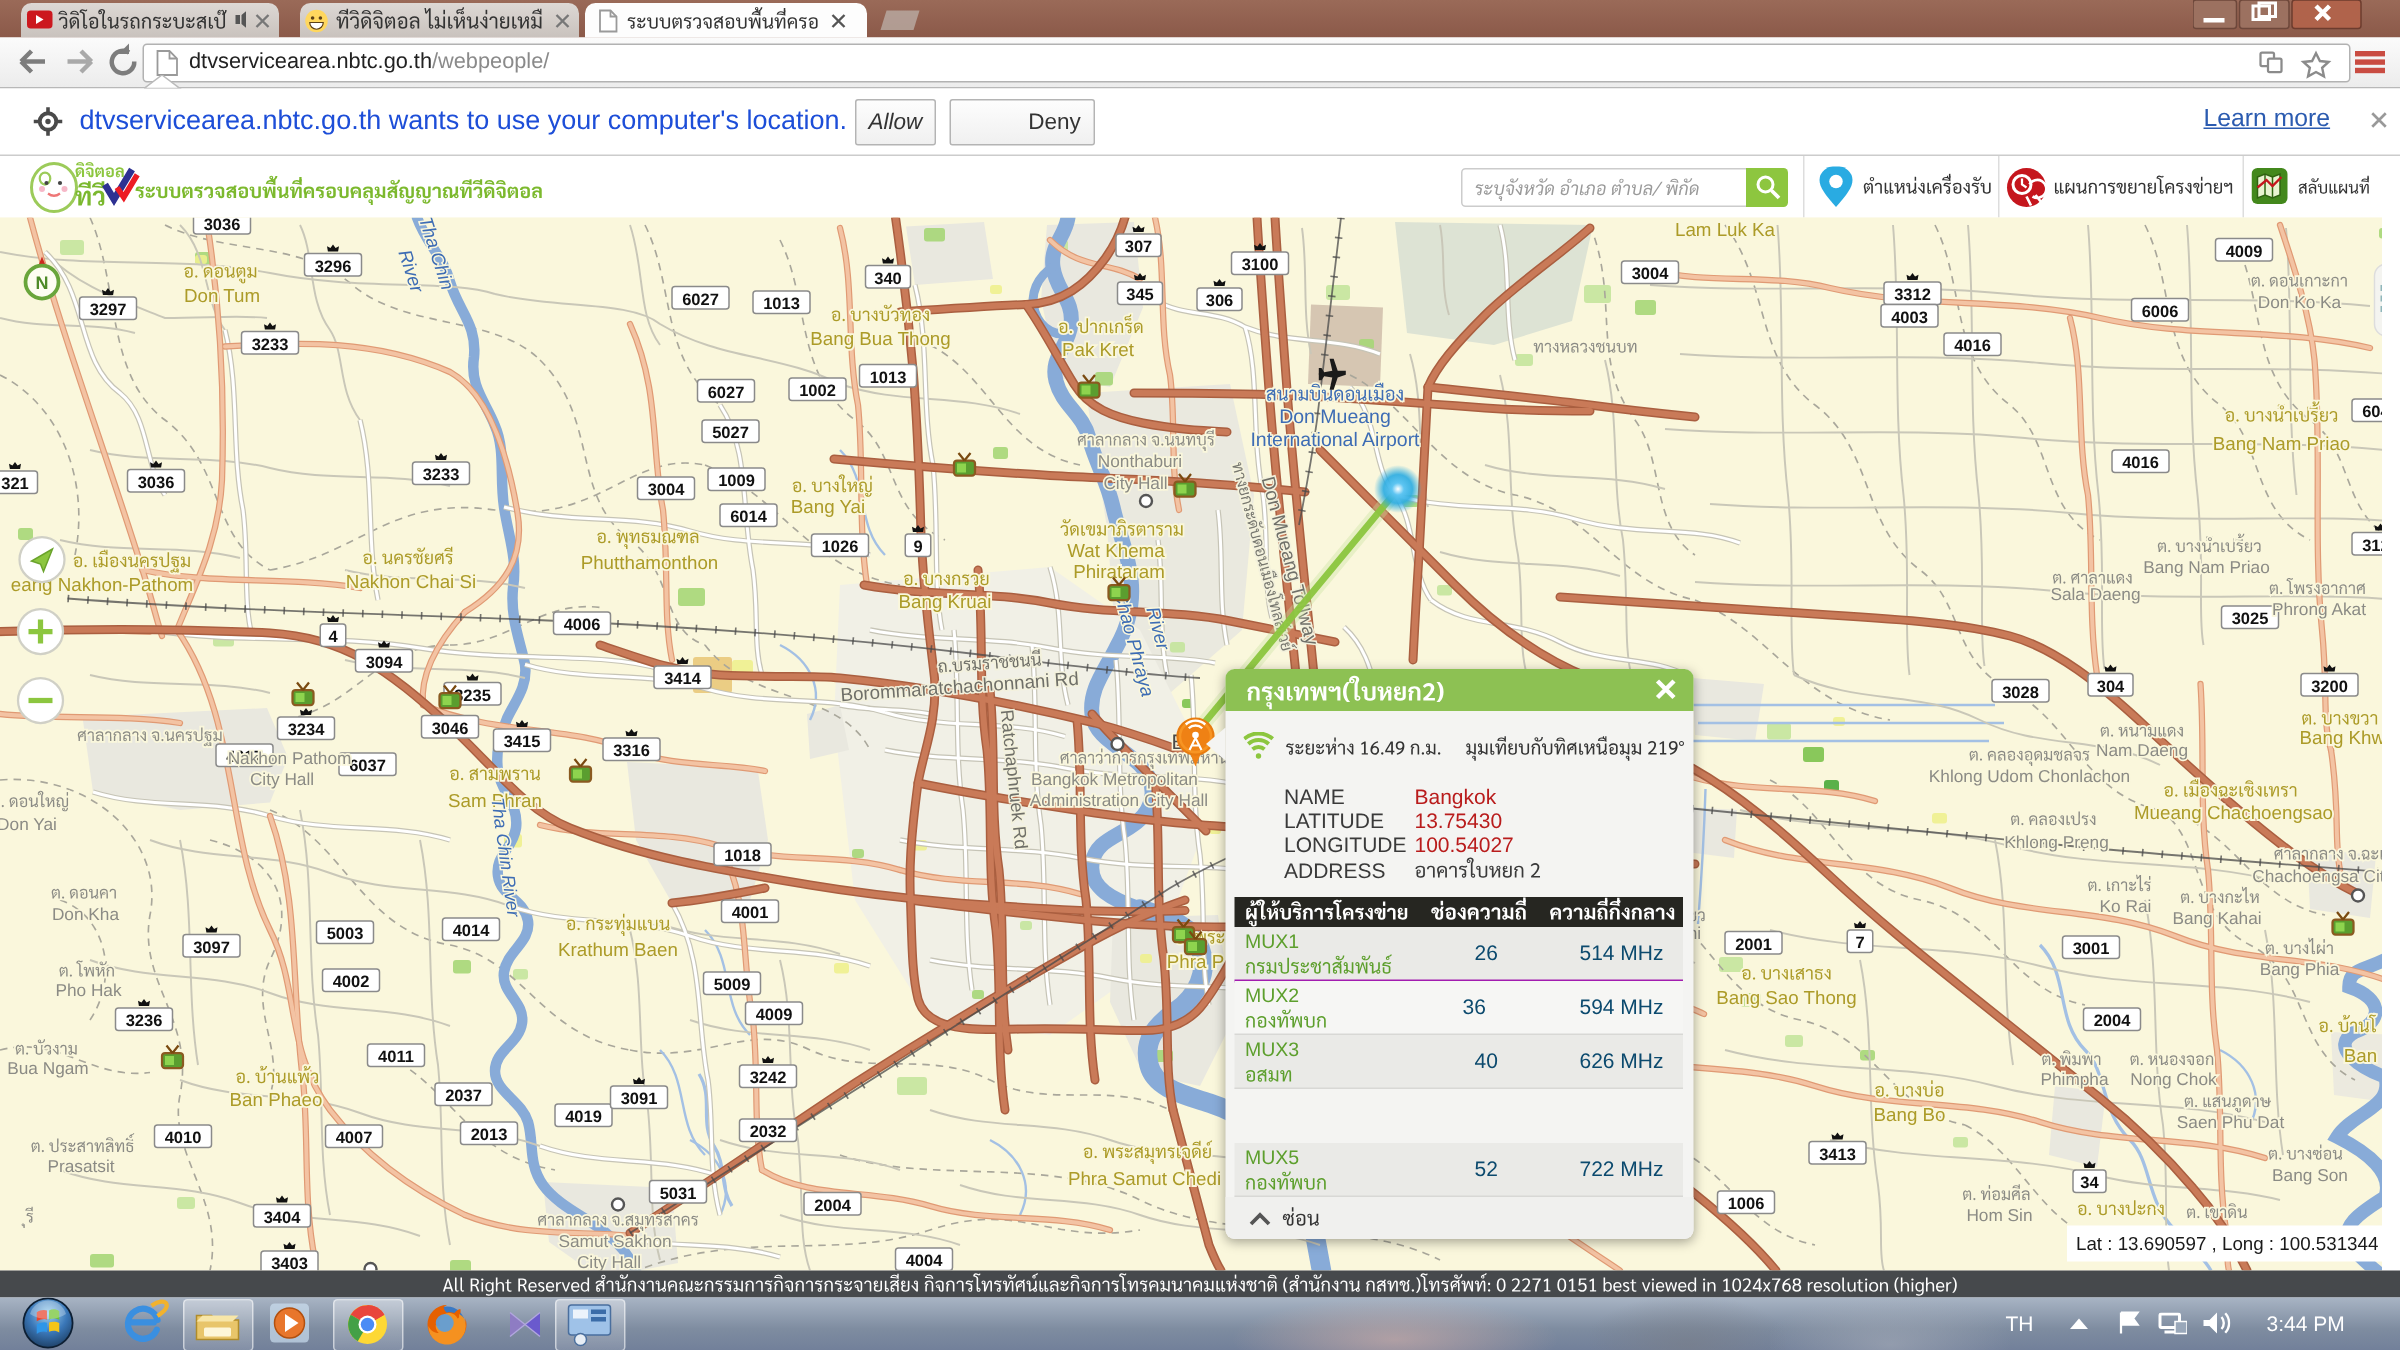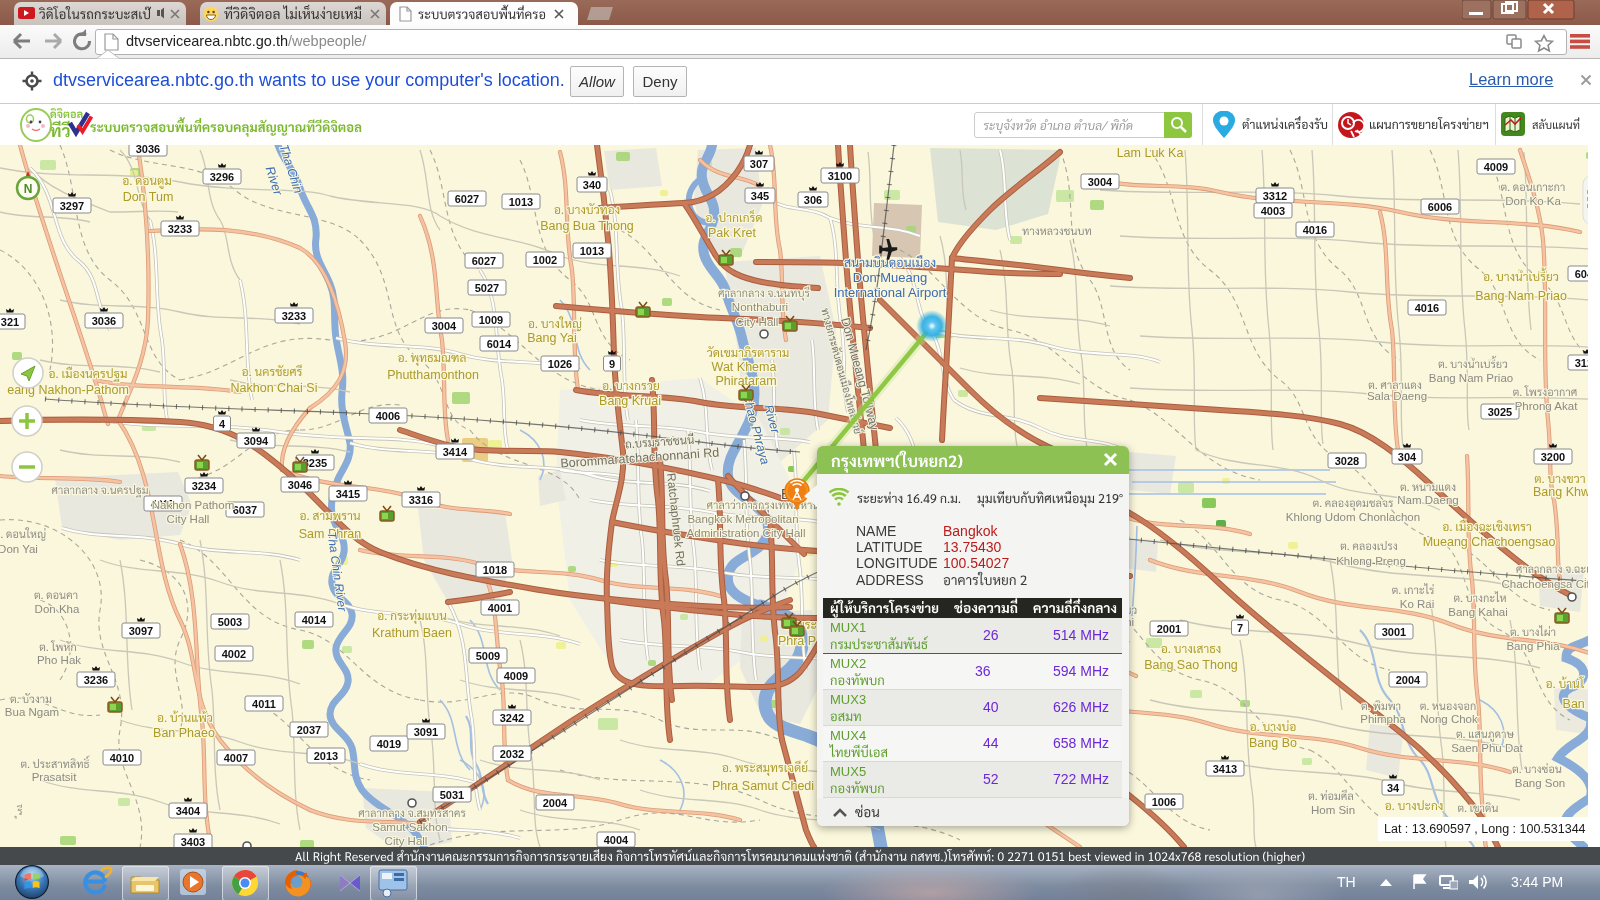--- a/index.html
+++ b/index.html
@@ -18,21 +18,21 @@
   #infobar{left:0;top:59px;width:1600px;height:44px;background:#fff;border-bottom:1px solid #ccc;}
   .ibtn{position:absolute;top:7px;height:29px;background:linear-gradient(#fdfdfd,#f0f0f0);border:1px solid #b4b4b4;border-radius:2px;font-size:15px;color:#333;text-align:center;line-height:29px;}
   
   #shead{left:0;top:104px;width:1600px;height:41px;background:#fff;}
   .vsep{position:absolute;top:0;width:1px;height:41px;background:#ddd;}
   
   #popup{left:817px;top:446px;width:312px;height:380px;border-radius:6px;background:#f4f4f2;box-shadow:0 2px 8px rgba(0,0,0,.35);}
   #pophead{position:absolute;left:0;top:0;width:312px;height:28px;background:#8dc153;border-radius:6px 6px 0 0;}
   .prow{position:absolute;left:6px;width:299px;height:35px;}
   .mux{position:absolute;left:7px;top:2px;font-size:13px;color:#5d9f2d;line-height:16px;}
-  .pv{position:absolute;top:9px;font-size:14px;color:#6d28d9;}
+  .pv{position:absolute;top:9px;font-size:14px;color:#0c4a6e;}
   
   #footer{left:0;top:847px;width:1600px;height:18px;background:#46494c;color:#fff;font-size:12.5px;text-align:center;line-height:18px;white-space:nowrap;}
   
   #taskbar{left:0;top:865px;width:1600px;height:35px;background:linear-gradient(#a8b4c4,#7e8ca0 60%,#72809a);overflow:hidden;}
   .tkbox{position:absolute;top:1px;width:45px;height:33px;border:1px solid rgba(255,255,255,.55);border-radius:3px;background:linear-gradient(rgba(255,255,255,.35),rgba(255,255,255,.12));}
   .tray{position:absolute;color:#fff;font-size:13px;top:9px;}
 </style>
 </head>
 <body>
 <div id="stage">
@@ -191,21 +191,21 @@
     <svg width="30" height="9" style="position:absolute;left:96px;top:-9px">
         <path d="M0 9 L12 0 L24 9 Z" fill="#fff" stroke="#bbb" stroke-width="1"></path>
       </svg>
     <svg width="20" height="20" style="position:absolute;left:22px;top:12px">
       <circle cx="10" cy="10" r="5.5" fill="none" stroke="#4a4a4a" stroke-width="2.6"></circle>
       <circle cx="10" cy="10" r="1.8" fill="#4a4a4a"></circle>
       <path d="M10 0.5 v3.6 M10 15.9 v3.6 M0.5 10 h3.6 M15.9 10 h3.6" stroke="#4a4a4a" stroke-width="2.4"></path>
     </svg>
     <span style="position:absolute;left:53px;top:11px;font-size:18px;color:#1d4ed8;">dtvservicearea.nbtc.go.th wants to use your computer's location.</span>
     <div class="ibtn" style="left:570px;width:52px;font-style:italic;">Allow</div>
-    <div class="ibtn" style="left:633px;width:52px;">Deny</div>
+    <div class="ibtn" style="left:633px;width:52px;padding-left:43px;">Deny</div>
     <span style="position:absolute;left:1469px;top:11px;font-size:16.5px;color:#2b5bb0;text-decoration:underline;">Learn more</span>
     <svg width="12" height="12" style="position:absolute;left:1580px;top:15px">
         <path d="M1.5 1.5 L10.5 10.5 M10.5 1.5 L1.5 10.5" stroke="#999" stroke-width="1.8"></path>
       </svg>
   </div>
 
   <div class="abs" id="shead">
 
     <svg width="130" height="40" style="position:absolute;left:14px;top:1px">
       <ellipse cx="22" cy="20" rx="15" ry="16" fill="#fff" stroke="#9ccb5a" stroke-width="2"></ellipse>
@@ -1992,39 +1992,20 @@
       <svg style="position:absolute;left:7px;top:31px;overflow:visible" width="2" height="2">
           <g transform="translate(0.0 0) scale(0.013000)" fill="#5d9f2d">
             <use href="#q0"></use>
             <use href="#q24" x="587"></use>
             <use href="#q7" x="1167"></use>
             <use href="#q11" x="1781"></use>
           </g>
         </svg>
       <div class="pv" style="left:160px;">40</div>
         <div class="pv" style="left:230px;">626 MHz</div>
-    </div>
-    <div class="prow" style="top:280px;background:#f6f6f4;border-bottom:1px solid #d8d8d5;">
-      <div class="mux">MUX4</div>
-      <svg style="position:absolute;left:7px;top:31px;overflow:visible" width="2" height="2">
-          <g transform="translate(0.0 0) scale(0.013000)" fill="#5d9f2d">
-            <use href="#q30"></use>
-            <use href="#q11" x="390"></use>
-            <use href="#qc" x="1047"></use>
-            <use href="#qf" x="1619"></use>
-            <use href="#qe" x="2339"></use>
-            <use href="#q16" x="2339"></use>
-            <use href="#qe" x="2984"></use>
-            <use href="#q20" x="2984"></use>
-            <use href="#q0" x="3294"></use>
-            <use href="#q24" x="3881"></use>
-          </g>
-        </svg>
-      <div class="pv" style="left:160px;">44</div>
-        <div class="pv" style="left:230px;">658 MHz</div>
     </div>
     <div class="prow" style="top:316px;background:#eaeae7;border-bottom:1px solid #d8d8d5;">
       <div class="mux">MUX5</div>
       <svg style="position:absolute;left:7px;top:31px;overflow:visible" width="2" height="2">
           <g transform="translate(0.0 0) scale(0.013000)" fill="#5d9f2d">
             <use href="#q1f"></use>
             <use href="#q0" x="576"></use>
             <use href="#q18" x="1163"></use>
             <use href="#q11" x="1617"></use>
             <use href="#qb" x="2274"></use>

